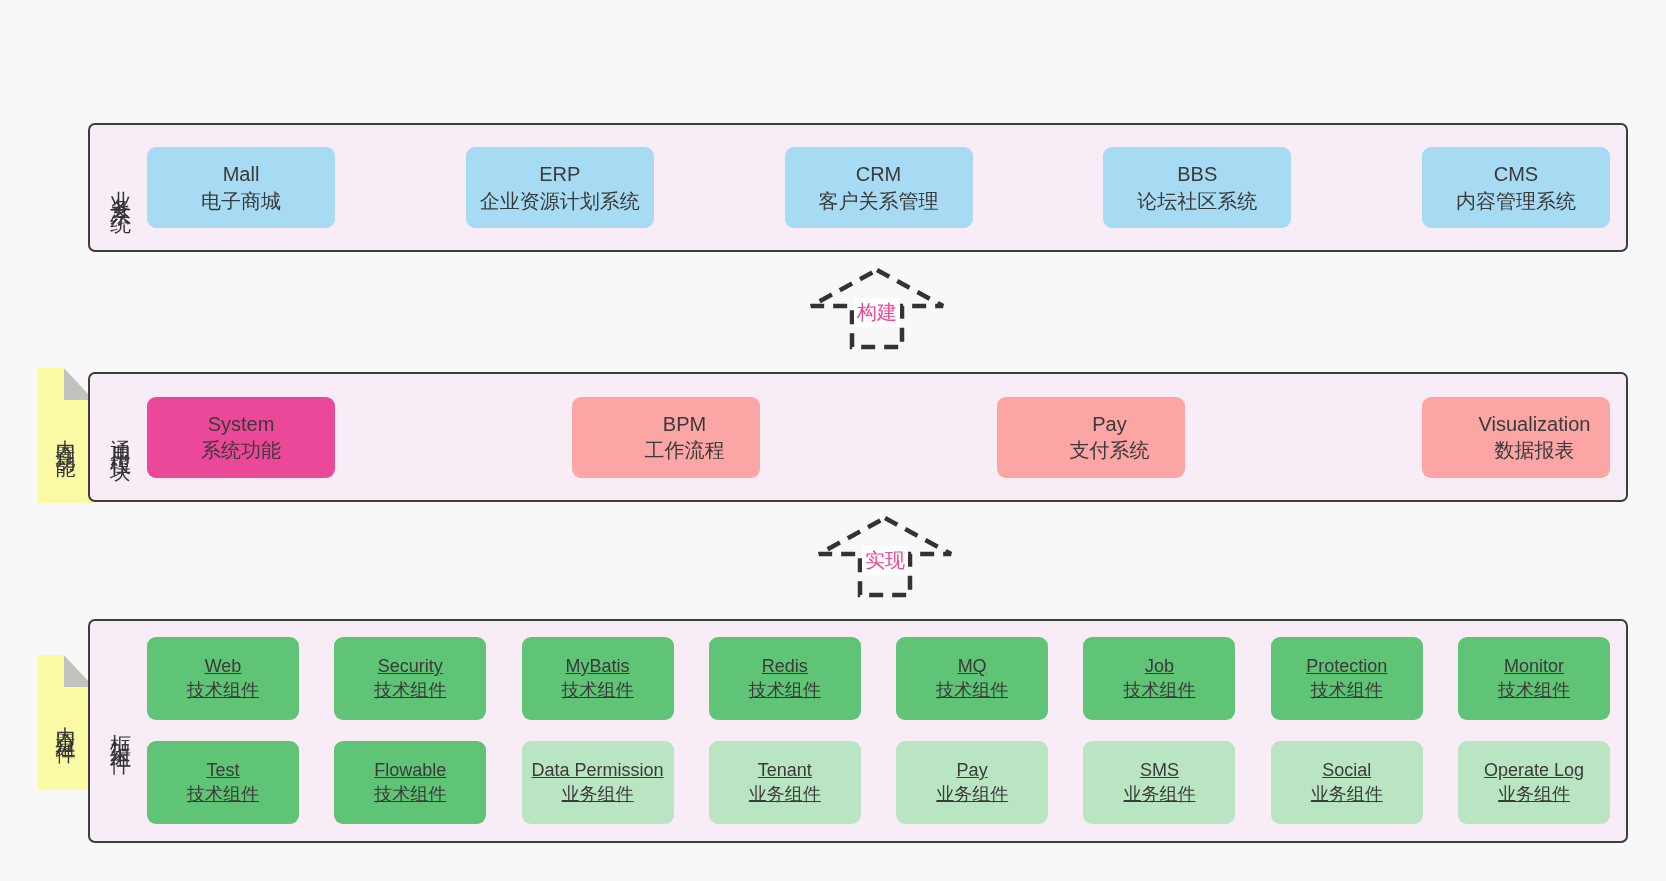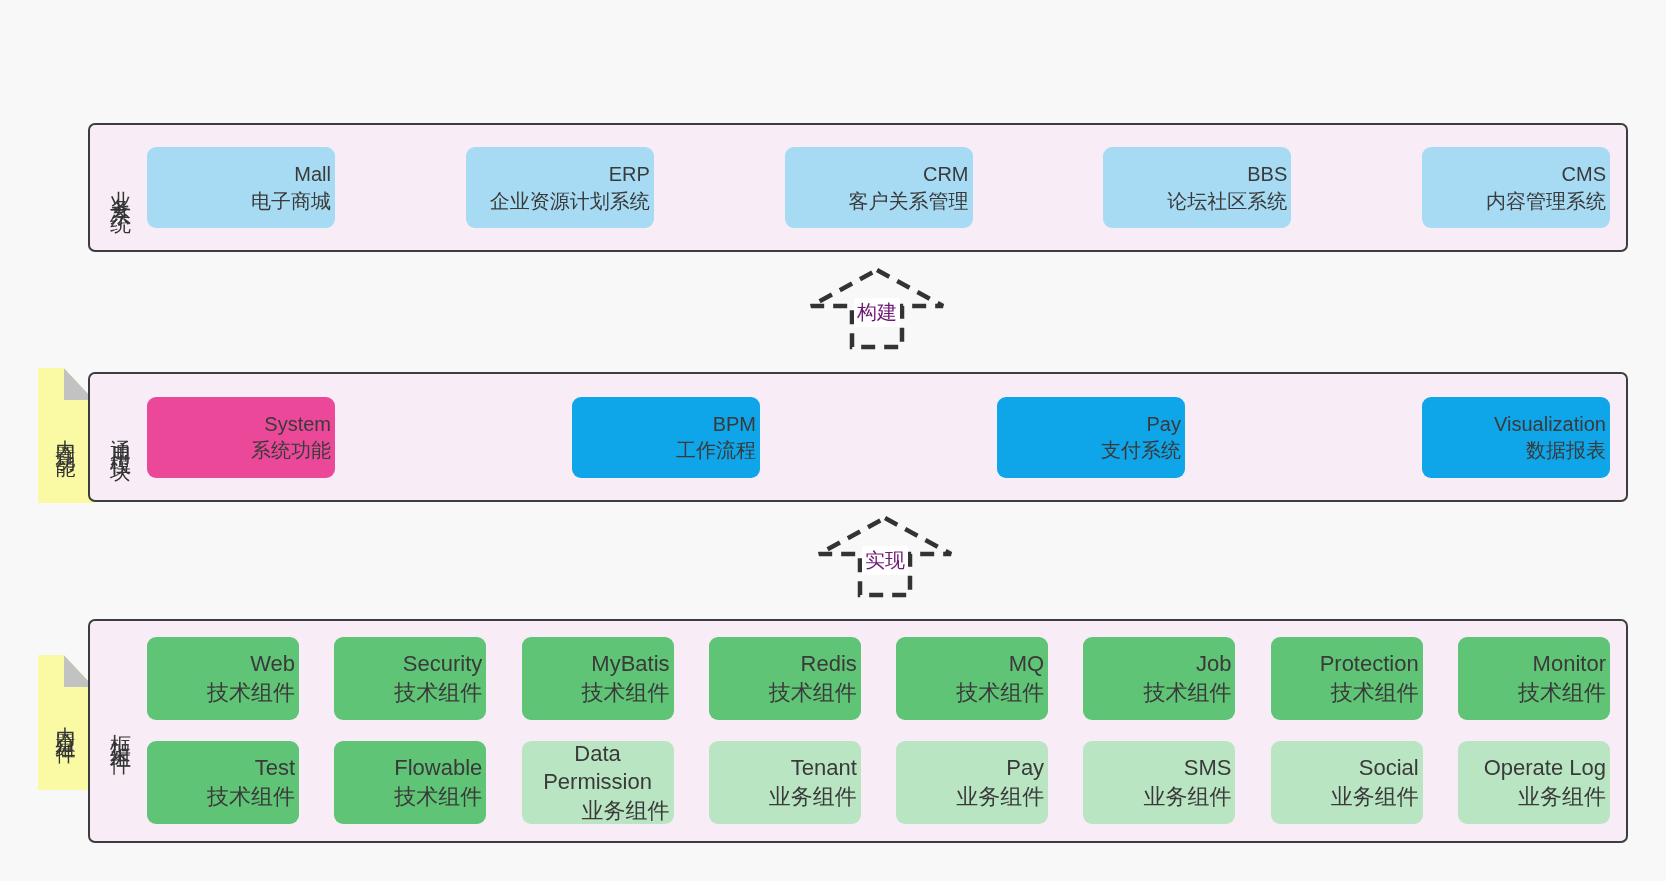--- a/index.html
+++ b/index.html
@@ -21,35 +21,35 @@
   .section-label{position:absolute;left:10px;top:0;bottom:0;width:42px;
         display:flex;align-items:center;justify-content:center;}
   .vlabel{writing-mode:vertical-lr;text-orientation:upright;font-size:21px;color:#333;
         letter-spacing:7px;line-height:1;}
 
   .box-row{position:absolute;left:57px;right:16px;top:0;bottom:0;
         display:flex;align-items:center;justify-content:space-between;}
   .box-grid{position:absolute;left:57px;right:16px;top:16px;
         display:grid;grid-template-columns:repeat(8,152px);justify-content:space-between;row-gap:21px;}
 
-  .box{border-radius:9px;display:flex;flex-direction:column;align-items:flex-end;justify-content:center;
+  .box{border-radius:9px;display:flex;flex-direction:column;align-items:center;justify-content:center;
         text-align:center;font-size:20px;line-height:1.32;padding:2px 4px;box-sizing:border-box;}
   .box-row .box{width:188px;height:81px;}
-  .box-grid .box{width:152px;height:83px;font-size:22px;line-height:1.3;}
+  .box-grid .box{width:152px;height:83px;font-size:18px;line-height:1.3;text-decoration:underline;}
   .blue{background:#a7dbf4;}
   .red{background:#ec4899;}
-  .pink{background:#0ea5e9;padding-left:41px;}
+  .pink{background:#fca5a5;padding-left:41px;}
   .green{background:#5fc475;}
   .light_green{background:#b9e5c3;}
 
   
   .arrow{position:absolute;width:150px;height:86px;z-index:0;}
   .arrow svg{position:absolute;left:0;top:0;}
   .arrow-label{position:absolute;left:50%;top:32px;transform:translateX(-50%);
-        background:#ffffff;padding:1px 3px;font-size:20px;color:#701a75;white-space:nowrap;}
+        background:#ffffff;padding:1px 3px;font-size:20px;color:#ec4899;white-space:nowrap;}
 </style>
 </head>
 <body>
 
 <div class="canvas">
 
   <div class="note" style="top:368px;">
     <div class="fold"></div>
     <span class="note-text">内置功能</span>
   </div>

